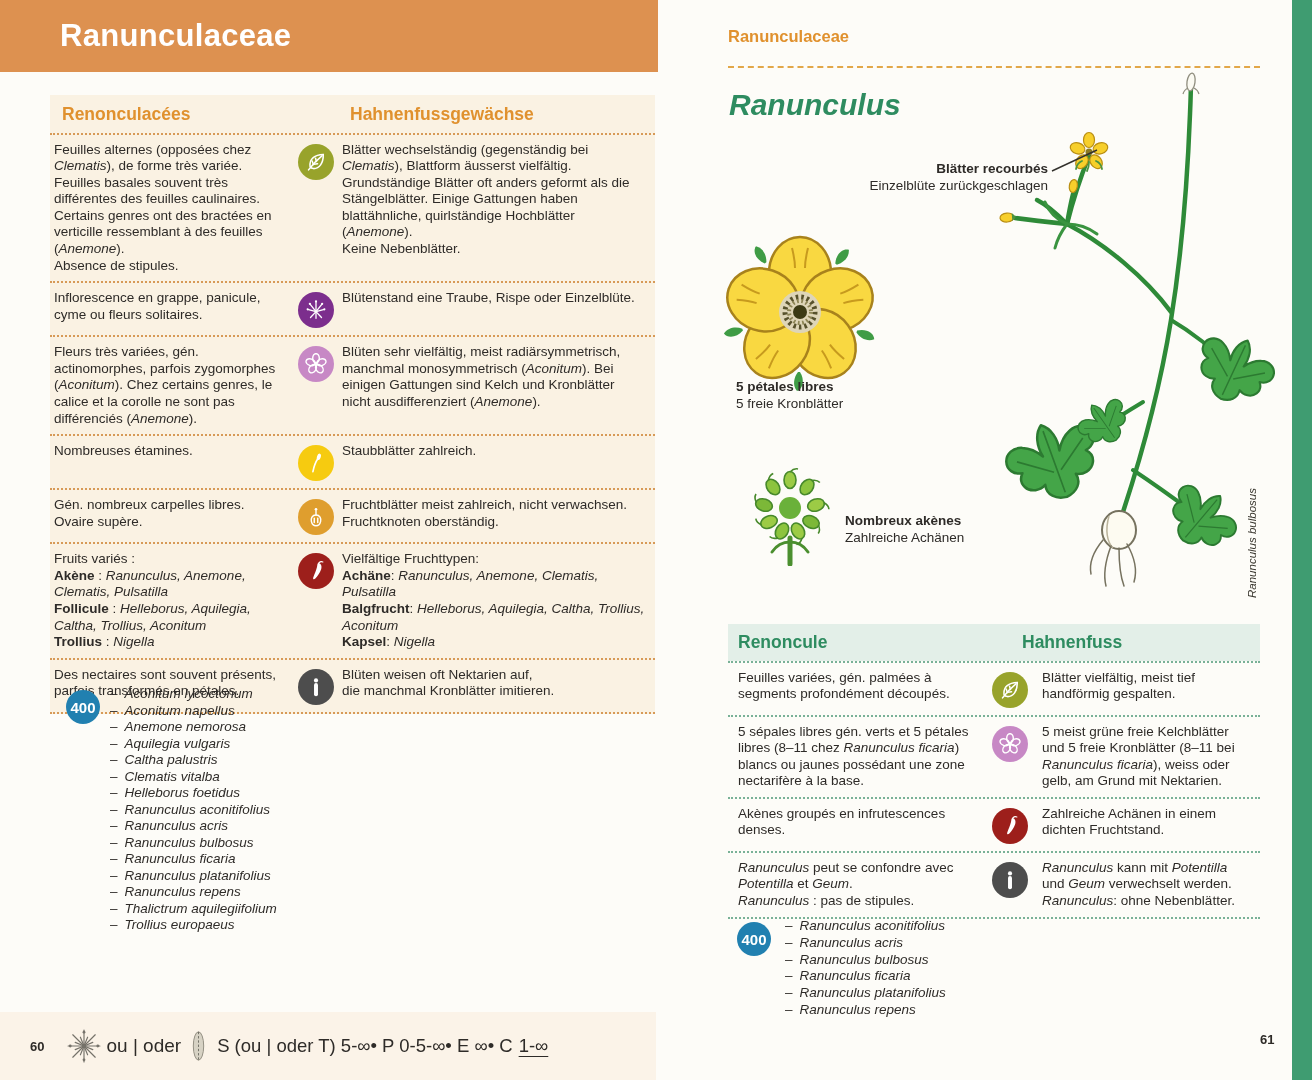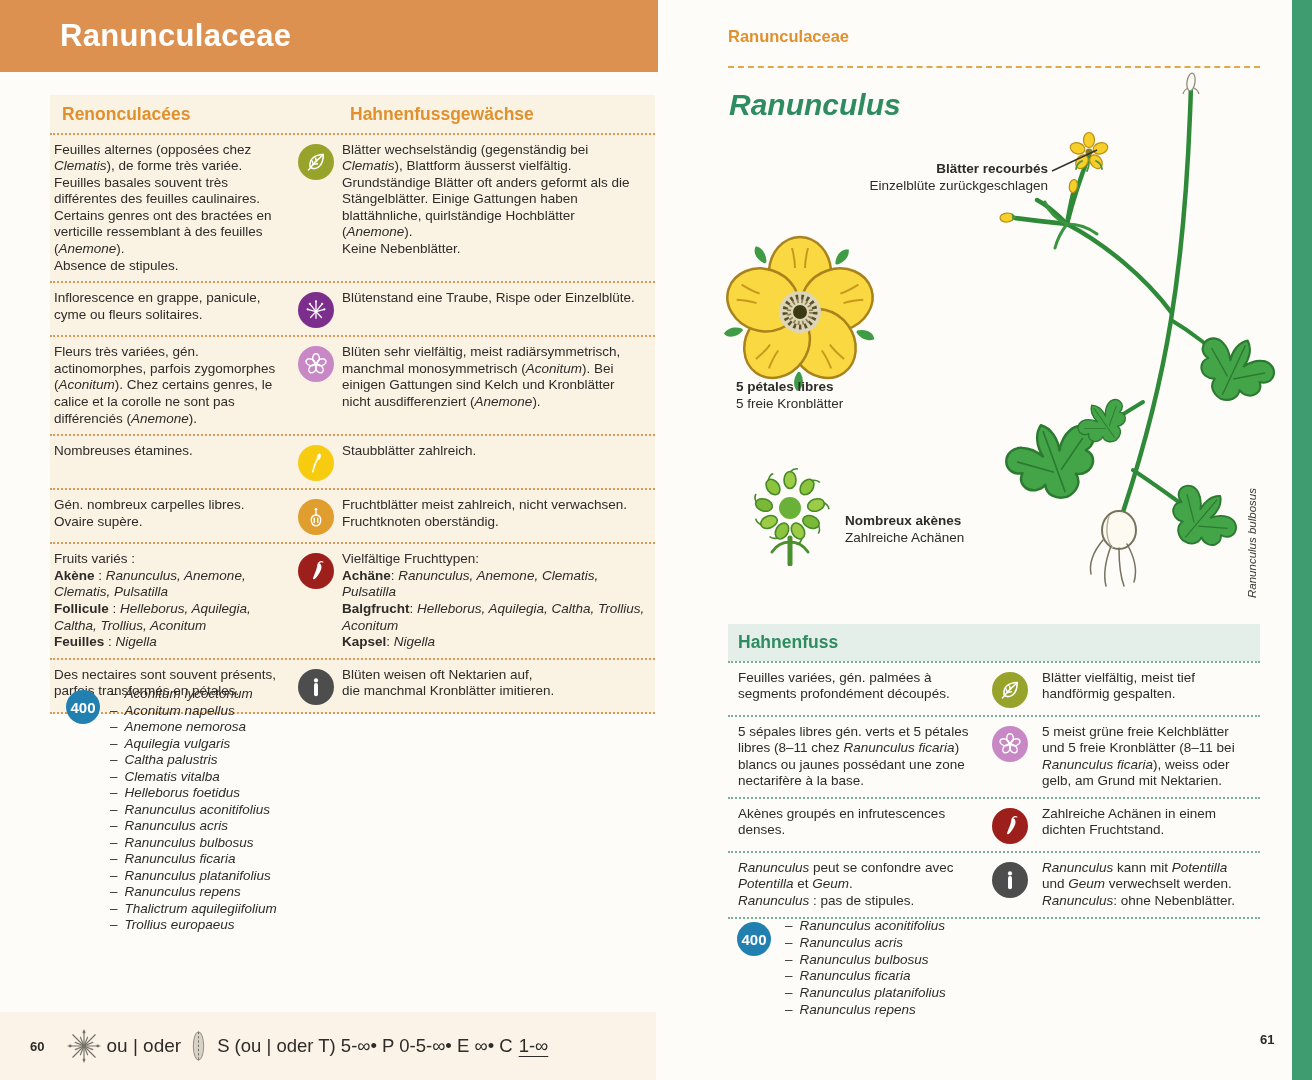--- a/index.html
+++ b/index.html
@@ -230,21 +230,21 @@
       <div>
           <span class="icircle" data-interactable="false" style="background: rgb(223, 158, 46);">
             <svg viewBox="0 0 20 20">
               <use href="#sym-carpel"></use>
             </svg>
           </span>
         </div>
       <div class="cell" data-interactable="false">Fruchtblätter meist zahlreich, nicht verwachsen. Fruchtknoten oberständig.</div>
     </div>
     <div class="trow" data-interactable="false">
-      <div class="cell" data-interactable="false">Fruits variés :<br><b>Akène</b> : <i>Ranunculus, Anemone, Clematis, Pulsatilla</i><br><b>Follicule</b> : <i>Helleborus, Aquilegia, Caltha, Trollius, Aconitum</i><br><b>Feuilles</b> : <i>Nigella</i></div>
+      <div class="cell" data-interactable="false">Fruits variés :<br><b>Akène</b> : <i>Ranunculus, Anemone, Clematis, Pulsatilla</i><br><b>Follicule</b> : <i>Helleborus, Aquilegia, Caltha, Trollius, Aconitum</i><br><b>Trollius</b> : <i>Nigella</i></div>
       <div>
           <span class="icircle" data-interactable="false" style="background: rgb(157, 31, 27);">
             <svg viewBox="0 0 20 20">
               <use href="#sym-achene"></use>
             </svg>
           </span>
         </div>
       <div class="cell" data-interactable="false">Vielfältige Fruchttypen:<br><b>Achäne</b>: <i>Ranunculus, Anemone, Clematis, Pulsatilla</i><br><b>Balgfrucht</b>: <i>Helleborus, Aquilegia, Caltha, Trollius, Aconitum</i><br><b>Kapsel</b>: <i>Nigella</i></div>
     </div>
     <div class="trow last" data-interactable="false">
@@ -458,20 +458,21 @@
     <span data-interactable="false">5 freie Kronblätter</span>
   </div>
   <div class="ann ann-achenes" data-interactable="false">
     <span class="b" data-interactable="false">Nombreux akènes</span>
     <span data-interactable="false">Zahlreiche Achänen</span>
   </div>
   <div class="fig-caption" data-interactable="false">Ranunculus bulbosus</div>
 
   <section class="gtable" data-interactable="false">
     <div class="thead" data-interactable="false">
+      <span data-interactable="false">Renoncule</span>
       <span data-interactable="false">Hahnenfuss</span>
     </div>
     <div class="grow" data-interactable="false">
       <div class="cell" data-interactable="false">Feuilles variées, gén. palmées à segments profondément découpés.</div>
       <div>
           <span class="icircle" data-interactable="false" style="background: rgb(152, 163, 43);">
             <svg viewBox="0 0 20 20">
               <use href="#sym-leaf"></use>
             </svg>
           </span>

